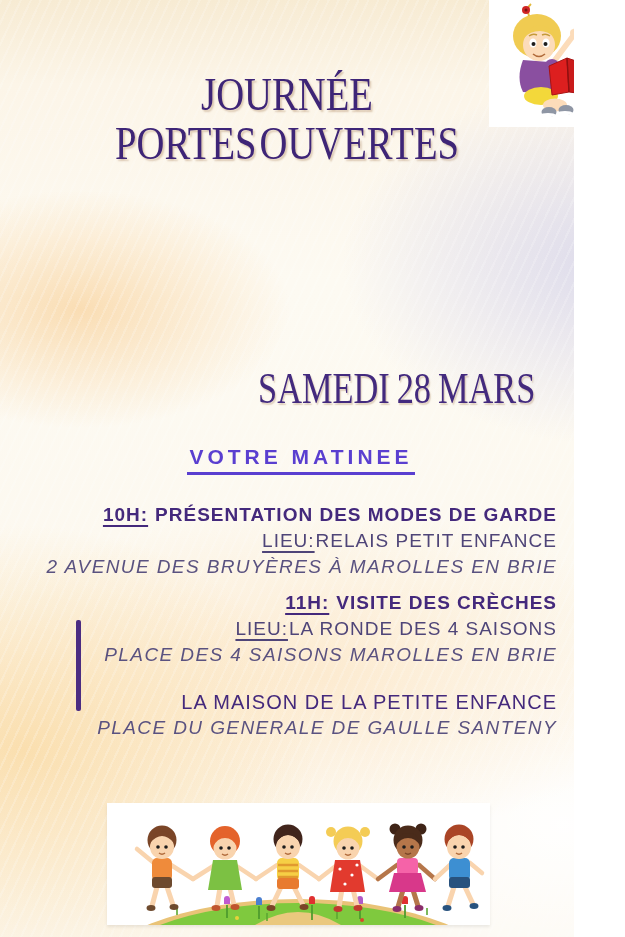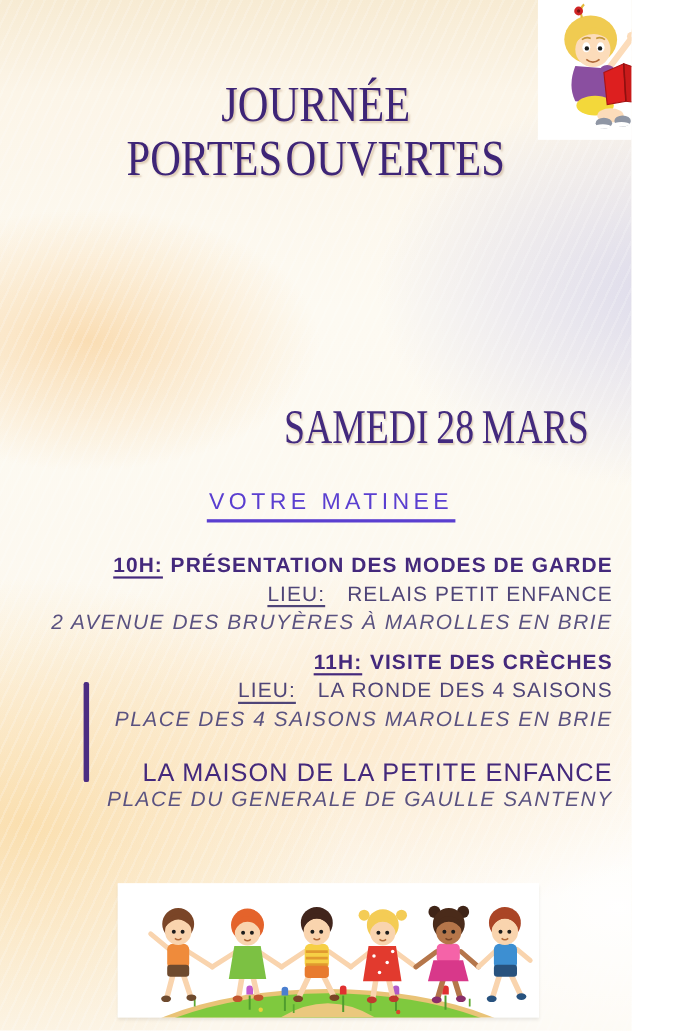--- a/index.html
+++ b/index.html
@@ -41,37 +41,37 @@
 
   .date{
     position:absolute;top:366px;left:0;width:100%;text-align:right;
     font-family:"Liberation Serif",serif;color:#432a7e;font-size:44px;line-height:46px;
     text-shadow:1.5px 1.5px 1.5px rgba(170,130,90,0.35);
   }
   .date span{display:inline-block;transform:scaleX(0.78);word-spacing:-2px;}
 
   .matinee{position:absolute;top:445px;left:0;width:100%;text-align:center;}
   .matinee span{
-    display:inline-block;font-weight:normal;font-size:21px;letter-spacing:4px;
+    display:inline-block;font-weight:bold;font-size:21px;letter-spacing:4px;
     color:#5a3fd0;border-bottom:3px solid #5a3fd0;padding:0 2px 3px 2px;margin-left:28px;
   }
 
   .schedule{
     position:absolute;top:502px;right:17px;text-align:right;
     font-size:19px;line-height:26px;letter-spacing:1px;color:#44297c;
   }
   .line{white-space:nowrap;}
   .bold{font-weight:bold;color:#44297c;}
   .time-label{font-weight:bold;text-decoration:underline;text-decoration-thickness:2px;text-underline-offset:4px;margin-right:7px;}
   .loc-line{color:#4f4578;}
-  .loc-label{text-decoration:underline;text-decoration-thickness:1.5px;text-underline-offset:4px;margin-right:20px;}
+  .loc-label{text-decoration:underline;text-decoration-thickness:1.5px;text-underline-offset:4px;margin-right:1px;}
   .addr{font-style:italic;color:#5a5280;letter-spacing:1.4px;}
   .block2{margin-top:10px;}
   .venue{margin-top:21px;}
-  .venue-name{color:#44297c;font-size:23px;}
+  .venue-name{color:#44297c;font-size:20px;}
 
   .vline{position:absolute;left:76px;top:620px;width:5px;height:91px;background:#4b2c82;border-radius:2px;}
   .dot{position:absolute;left:613px;top:795px;width:11px;height:11px;background:#0a0a0a;border-radius:50%;}
 
   .illu-top{position:absolute;left:489px;top:0;width:136px;height:127px;background:#ffffff;}
   .illu-bottom{
     position:absolute;left:107px;top:803px;width:383px;height:122px;background:#ffffff;
     box-shadow:0 2px 3px rgba(0,0,0,0.08);
   }
   .illu-top svg,.illu-bottom svg{display:block;width:100%;height:100%;}

